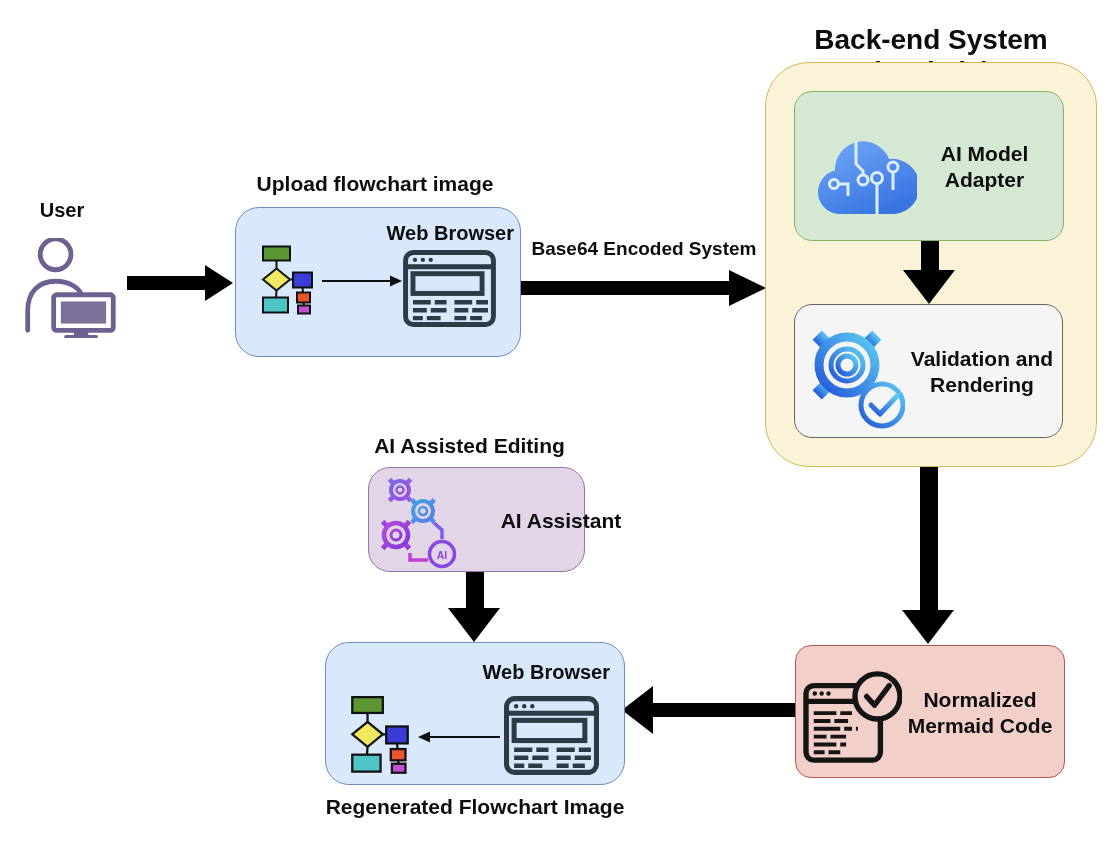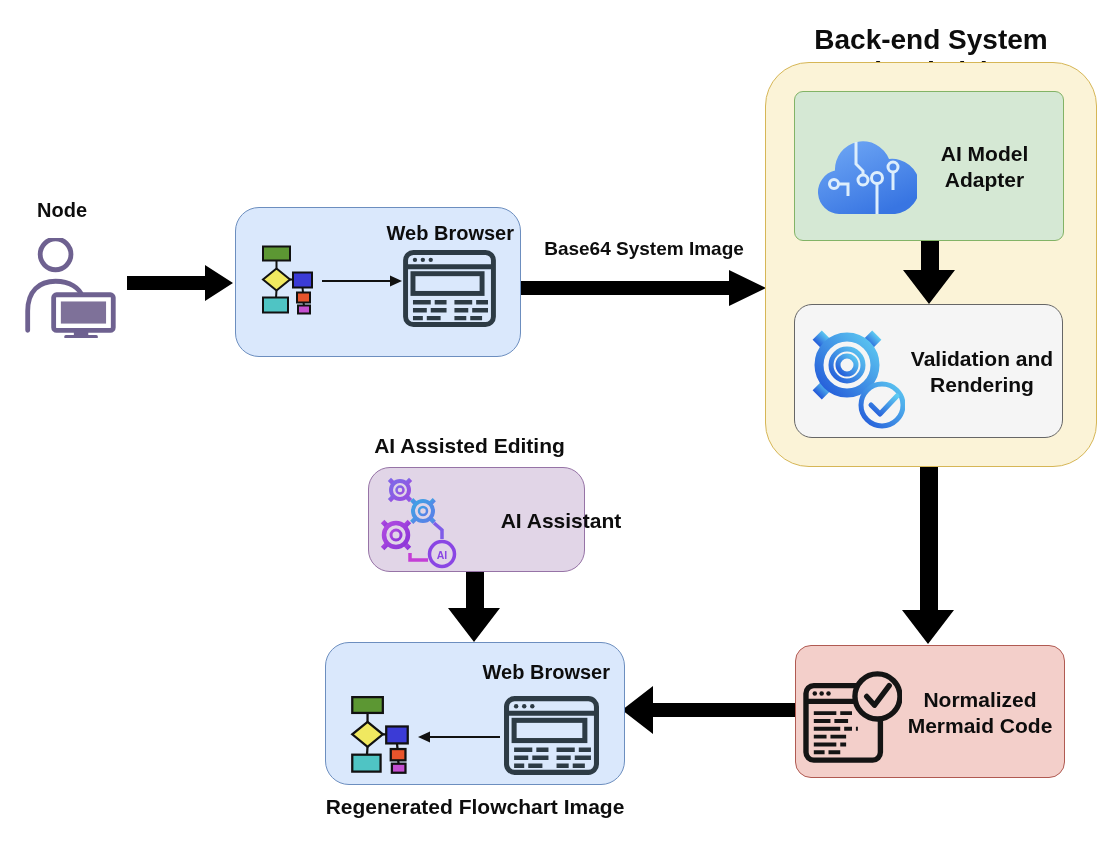--- a/index.html
+++ b/index.html
@@ -19,35 +19,36 @@
   .box-purple{background:var(--c-box-purple-fill,#e1d5e7);border:1.8px solid var(--c-box-purple-border,#9673a6);}
   .flexc{display:flex;align-items:center;justify-content:center;}
   svg{display:block;}
   .thick-arrow polygon{fill:var(--c-arrow-black,#000);}
 </style>
 </head>
 <body>
 
 <div id="canvas">
 
-  <div class="abs lbl center" style="left:12px;top:199px;width:100px;font-size:20px;">Node</div>
+  <div class="abs lbl center" style="left:12px;top:199px;width:100px;font-size:20px;">User</div>
 
   <svg class="abs" style="left:22px;top:238px;" width="96" height="100" viewBox="0 0 96 104">
     <circle cx="33" cy="17" r="16" fill="#fff" stroke="var(--c-user-purple,#6e6190)" stroke-width="5"></circle>
     <path d="M4 96 V76 C4 55 16 45 33 45 C48 45 58 52 61 61" fill="#fff" stroke="var(--c-user-purple,#6e6190)" stroke-width="5" stroke-linecap="round"></path>
     <rect x="31" y="59" width="62" height="37" rx="3" fill="#fff" stroke="var(--c-user-purple,#6e6190)" stroke-width="5"></rect>
     <rect x="38.5" y="66" width="47" height="23" fill="#7e7199"></rect>
     <rect x="52" y="96" width="15" height="5" fill="var(--c-user-purple,#6e6190)"></rect>
     <rect x="42" y="101" width="35" height="3.5" rx="1.7" fill="var(--c-user-purple,#6e6190)"></rect>
   </svg>
 
   <svg class="abs thick-arrow" style="left:127px;top:265px;" width="106" height="36">
     <polygon points="0,11 78,11 78,0 106,18 78,36 78,25 0,25"></polygon>
   </svg>
 
+  <div class="abs lbl center" style="left:225px;top:172px;width:300px;font-size:21px;">Upload flowchart image</div>
 
   <div class="box box-blue" style="left:235px;top:207px;width:286px;height:150px;border-radius:24px;">
     <div class="abs lbl" style="right:6px;top:14px;font-size:20px;">Web Browser</div>
 
     <svg class="abs" style="left:25px;top:37px;" width="53" height="71" viewBox="0 0 53 70">
       <g stroke="#111" stroke-width="2">
         <line x1="15.5" y1="15" x2="15.5" y2="23"></line>
         <line x1="29" y1="34" x2="32" y2="34"></line>
         <line x1="15.5" y1="45" x2="15" y2="52"></line>
         <line x1="41.5" y1="42" x2="42" y2="47"></line>
@@ -78,30 +79,30 @@
           <circle cx="28" cy="10" r="2.2"></circle>
       </g>
       <g stroke="var(--c-icon-dark,#2d3b45)" stroke-width="4.5">
         <path d="M10 53 H28 M32 53 H44 M52 53 H70 M74 53 H86"></path>
         <path d="M10 61 H24 M28 61 H44 M52 61 H66 M70 61 H86"></path>
         <path d="M10 69 H20 M24 69 H38 M52 69 H64 M68 69 H80"></path>
       </g>
     </svg>
   </div>
 
-  <div class="abs lbl center" style="left:523px;top:238px;width:242px;font-size:19px;">Base64 System Image</div>
+  <div class="abs lbl center" style="left:523px;top:238px;width:242px;font-size:19px;">Base64 Encoded System</div>
   <svg class="abs thick-arrow" style="left:521px;top:270px;" width="245" height="36">
     <polygon points="0,11 208,11 208,0 245,18 208,36 208,25 0,25"></polygon>
   </svg>
 
   <div class="abs lbl center" style="left:765px;top:24px;width:332px;font-size:28px;">Back-end System (Node.js)</div>
 
   <div class="box box-yellow" style="left:765px;top:62px;width:332px;height:405px;border-radius:44px;">
 
-    <div class="box box-green" style="left:28px;top:28px;width:270px;height:150px;border-radius:9px;">
+    <div class="box box-green" style="left:28px;top:28px;width:270px;height:150px;border-radius:18px;">
       <svg class="abs" style="left:20px;top:34px;" width="102" height="96" viewBox="0 0 102 96">
         <defs>
           <linearGradient id="cl" x1="0" y1="0" x2="0.6" y2="1">
             <stop offset="0" stop-color="var(--c-cloud-blue-light,#72aaf6)"></stop>
             <stop offset="1" stop-color="var(--c-cloud-blue-dark,#3875e2)"></stop>
           </linearGradient>
         </defs>
         <path d="M80 88 H24 A22 22 0 0 1 20 44.6 A28 28 0 0 1 74 33 A22.5 22.5 0 0 1 80 88 Z" fill="url(#cl)"></path>
         <g stroke="#ddeefc" stroke-width="3" fill="none">
           <path d="M41 16 V38 L48 45 V49"></path>

